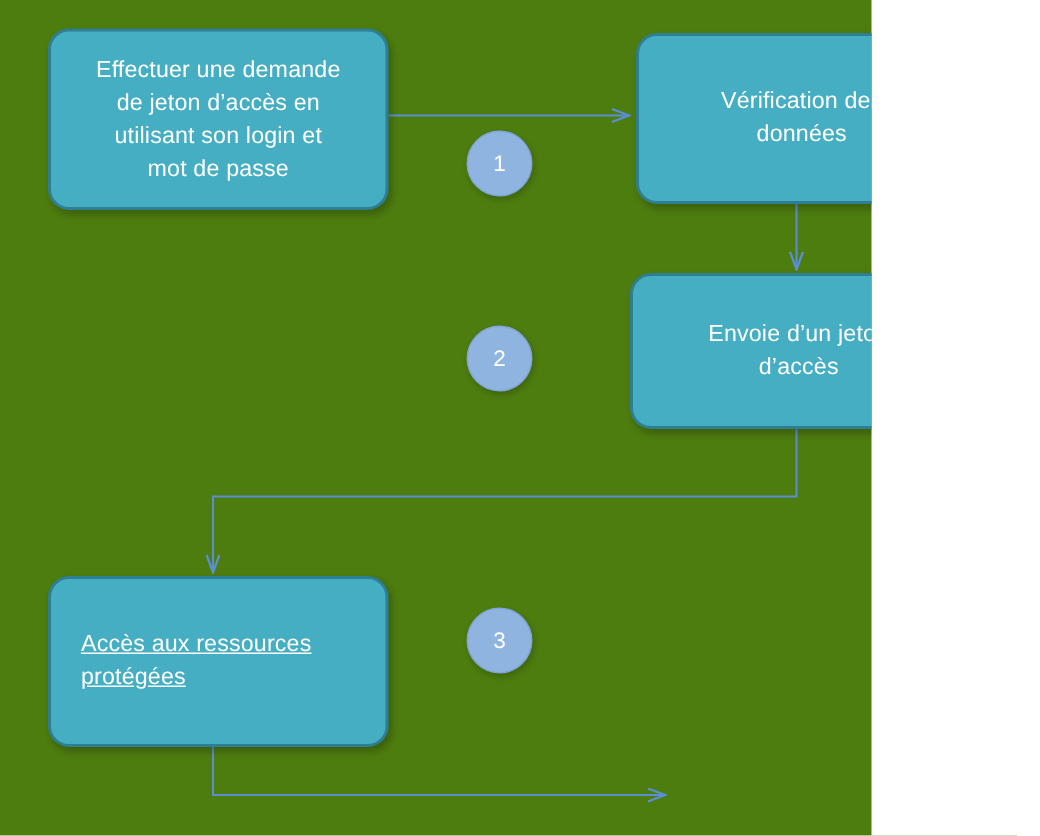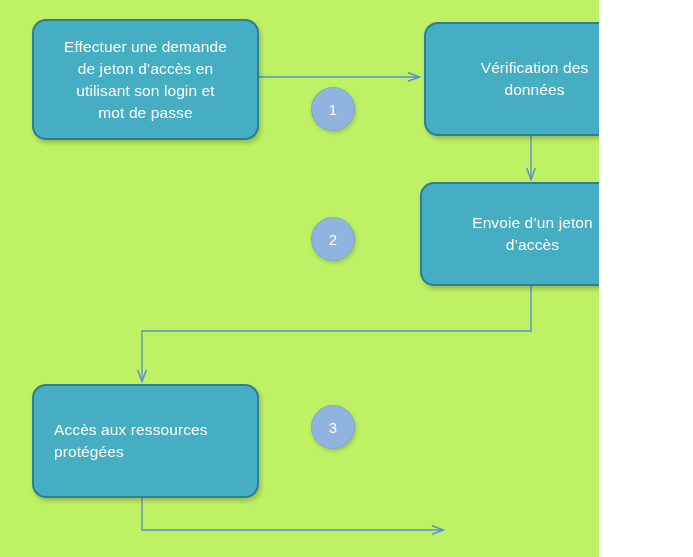--- a/index.html
+++ b/index.html
@@ -6,24 +6,25 @@
   html, body {
     margin: 0;
     padding: 0;
     background: #ffffff;
   }
   body {
     font-family: "Liberation Sans", sans-serif;
   }
   #canvas {
     position: relative;
-    width: 599px;
+    width: 557px;
     height: 557px;
-    background: #bef264;
+    background: #4d7c0f;
     overflow: hidden;
+    padding-left: 24px;
   }
   .node {
     position: absolute;
     box-sizing: border-box;
     background: #45AEC3;
     border: 2px solid #2E7F93;
     border-radius: 14px;
     color: #FFFFFF;
     font-size: 15.5px;
     line-height: 1.42;
@@ -33,20 +34,21 @@
     text-align: center;
     padding: 6px 14px;
     box-shadow: 2px 3px 5px rgba(0,0,0,0.22);
     letter-spacing: 0.1px;
     z-index: 3;
   }
   .node.left-align {
     justify-content: flex-end;
     text-align: left;
     padding-left: 20px;
+    text-decoration: underline;
   }
   .node .node-text {
     white-space: pre-line;
     display: block;
     width: 100%;
   }
   .node.left-align .node-text {
     text-align: left;
   }
 

